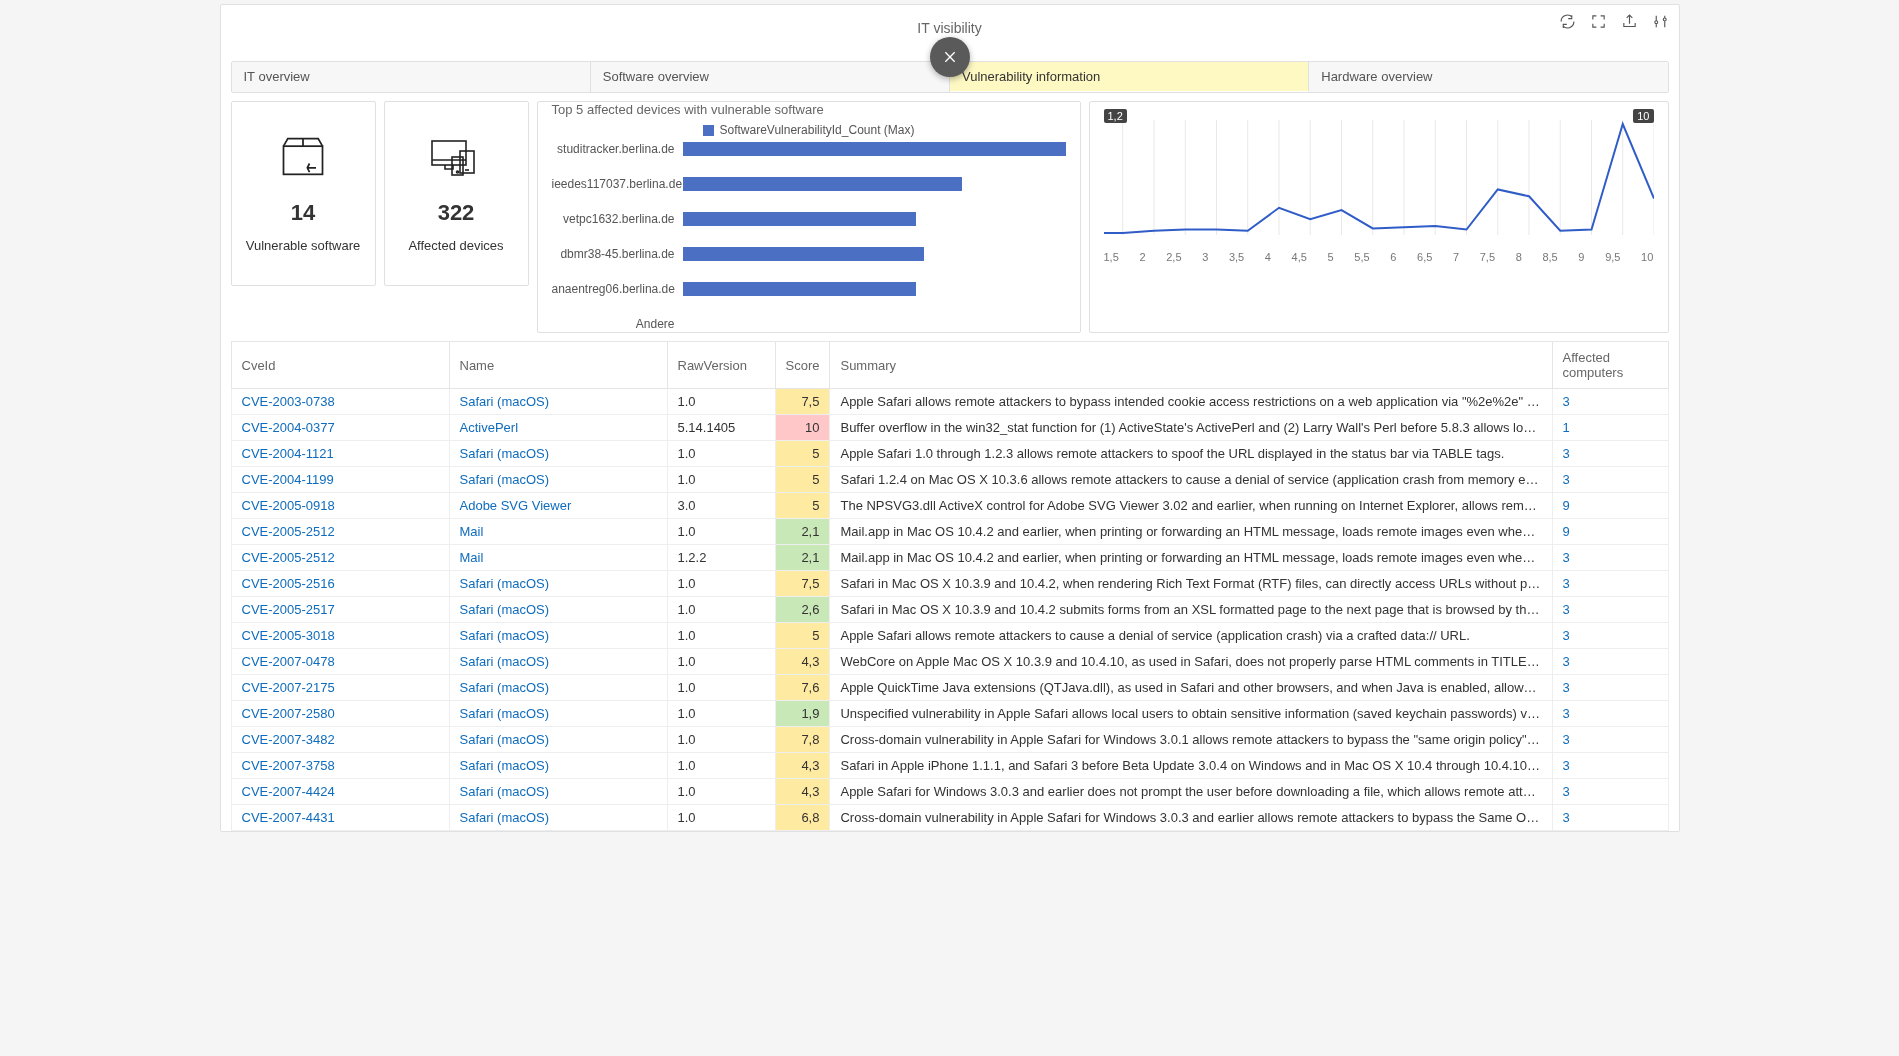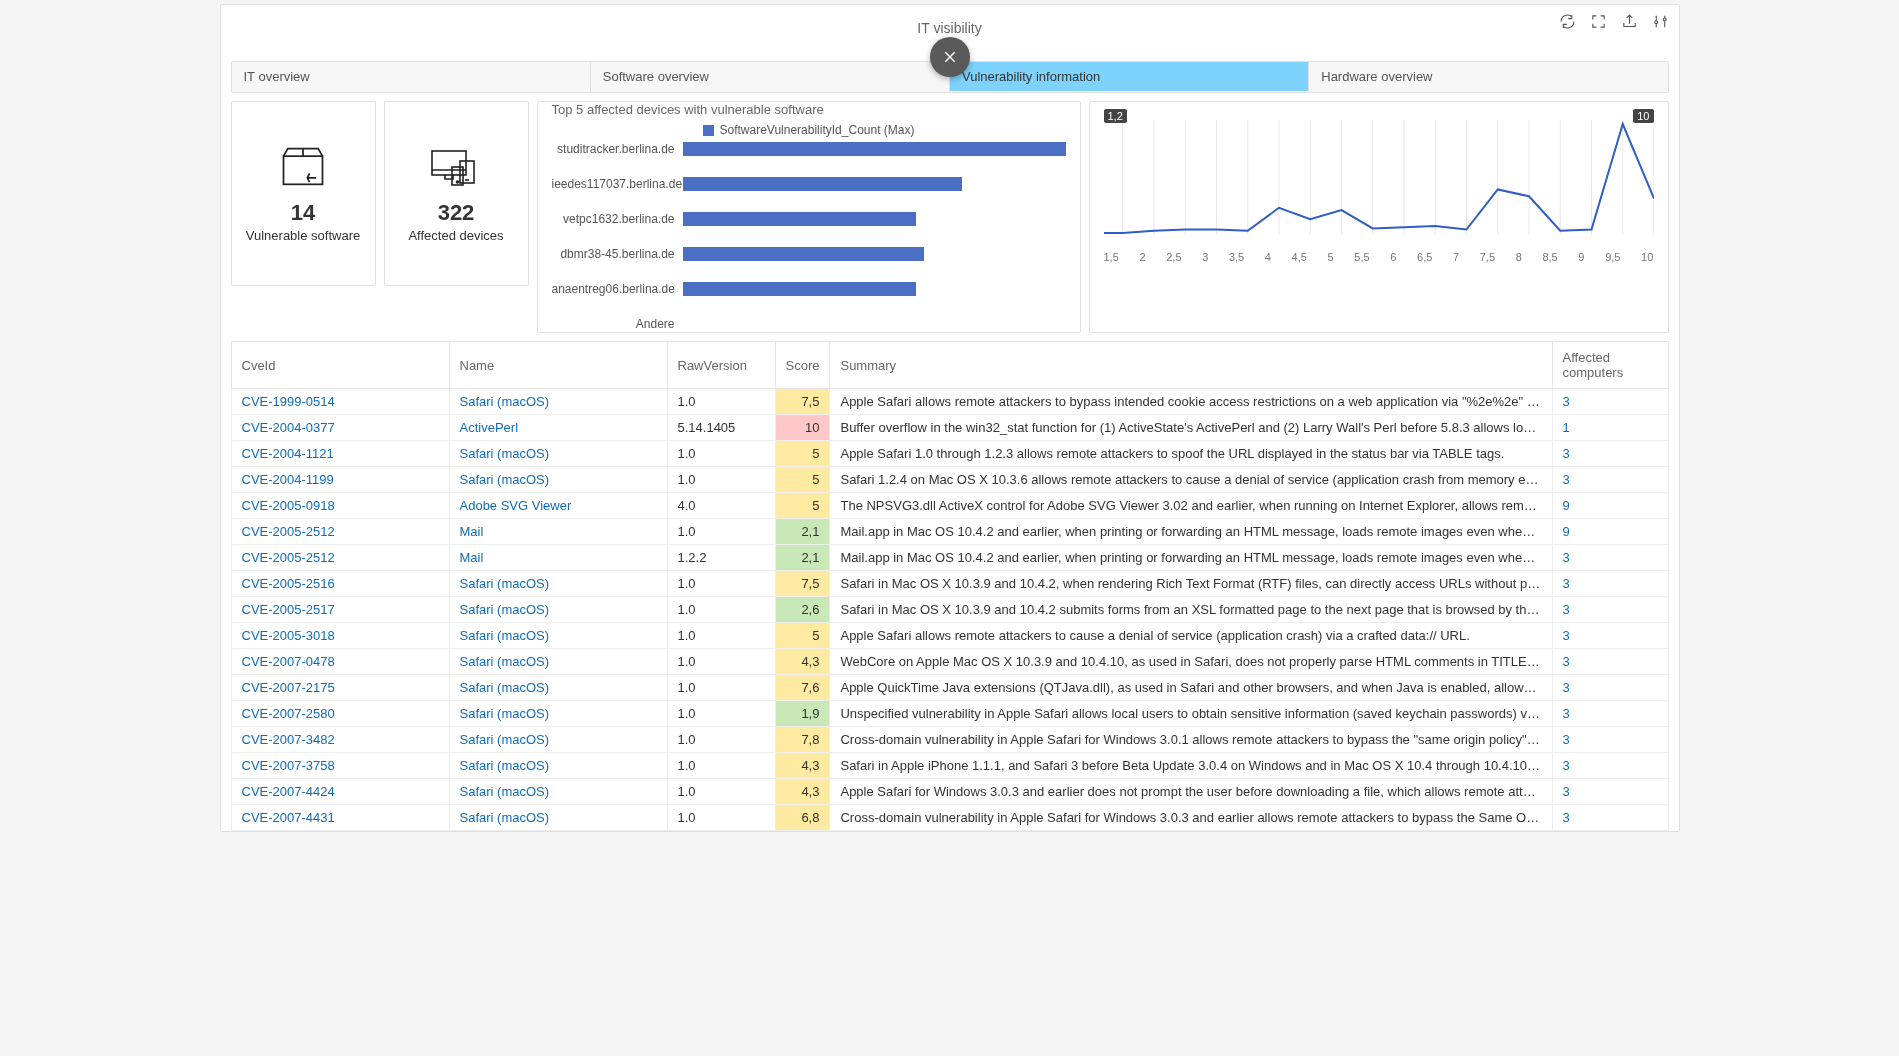--- a/index.html
+++ b/index.html
@@ -61,40 +61,40 @@
   .tab {
     flex: 1;
     padding: 7px 12px;
     color: #555;
     cursor: pointer;
     border-right: 1px solid #e0e0e0;
     background: #f7f7f7;
   }
   .tab:last-child { border-right: none; }
   .tab.active {
-    background: #7dd3fc;
+    background: #fef9c3;
     font-weight: 400;
     color: #333;
     border-bottom: 1px solid #fff;
   }
   .cards-row {
     display: flex;
     gap: 8px;
     margin-top: 8px;
   }
   .stat-card {
     width: 145px;
     height: 185px;
     border: 1px solid #e0e0e0;
     border-radius: 2px;
     display: flex;
     flex-direction: column;
     align-items: center;
     justify-content: center;
-    gap: 2px;
+    gap: 12px;
   }
   .stat-card .ico { margin-bottom: 6px; }
   .stat-card .num { font-size: 22px; font-weight: 700; }
   .stat-card .lbl { font-size: 13px; color: #333; }
   .chart-panel {
     border: 1px solid #e0e0e0;
     border-radius: 2px;
     padding: 0 14px;
     display: flex;
     flex-direction: column;
@@ -337,21 +337,21 @@
           <th>CveId</th>
           <th>Name</th>
           <th>RawVersion</th>
           <th class="r">Score</th>
           <th>Summary</th>
           <th>Affected computers</th>
         </tr>
       </thead>
     <tbody id="tbody">
         <tr>
-          <td class="link">CVE-1999-0514</td>
+          <td class="link">CVE-2003-0738</td>
           <td class="link">Safari (macOS)</td>
           <td>1.0</td>
           <td class="score sc-yellow">7,5</td>
           <td>Apple Safari allows remote attackers to bypass intended cookie access restrictions on a web application via "%2e%2e" (encoded do…</td>
           <td class="aff">3</td>
         </tr>
         <tr>
           <td class="link">CVE-2004-0377</td>
           <td class="link">ActivePerl</td>
           <td>5.14.1405</td>
@@ -371,21 +371,21 @@
           <td class="link">CVE-2004-1199</td>
           <td class="link">Safari (macOS)</td>
           <td>1.0</td>
           <td class="score sc-yellow">5</td>
           <td>Safari 1.2.4 on Mac OS X 10.3.6 allows remote attackers to cause a denial of service (application crash from memory exhaustion), as …</td>
           <td class="aff">3</td>
         </tr>
         <tr>
           <td class="link">CVE-2005-0918</td>
           <td class="link">Adobe SVG Viewer</td>
-          <td>4.0</td>
+          <td>3.0</td>
           <td class="score sc-yellow">5</td>
           <td>The NPSVG3.dll ActiveX control for Adobe SVG Viewer 3.02 and earlier, when running on Internet Explorer, allows remote attackers …</td>
           <td class="aff">9</td>
         </tr>
         <tr>
           <td class="link">CVE-2005-2512</td>
           <td class="link">Mail</td>
           <td>1.0</td>
           <td class="score sc-green">2,1</td>
           <td>Mail.app in Mac OS 10.4.2 and earlier, when printing or forwarding an HTML message, loads remote images even when the user's p…</td>

